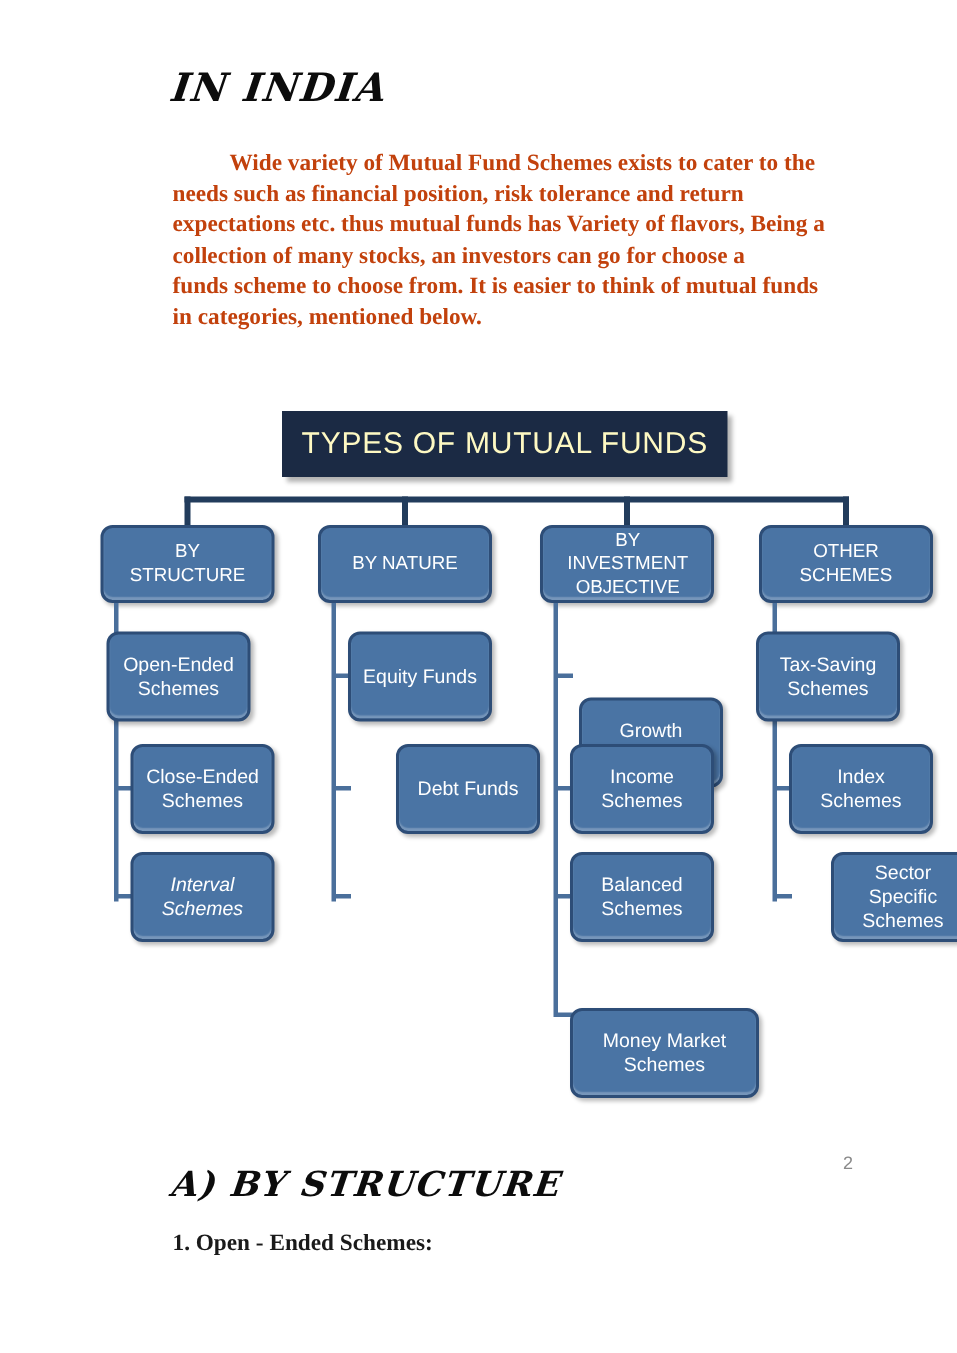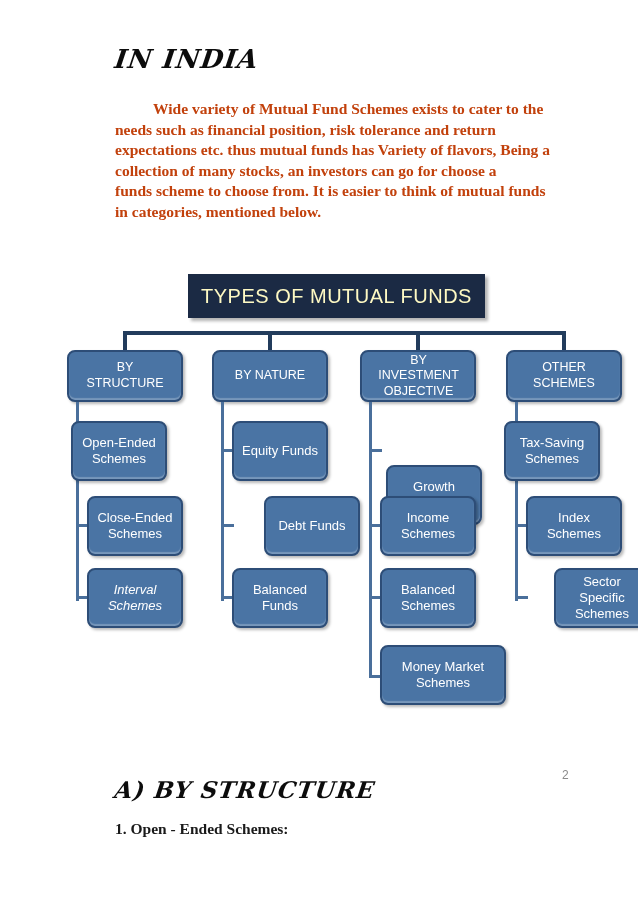--- a/index.html
+++ b/index.html
@@ -43,21 +43,21 @@
   .cat-box,.child-box{
     position:absolute;background:#4a74a4;border:2px solid #2d4d77;
     border-radius:8px;color:#ffffff;
     font-family:"Liberation Sans", sans-serif;
     display:flex;align-items:center;justify-content:center;text-align:center;
     line-height:1.25;box-sizing:border-box;
     box-shadow:2px 2px 3px rgba(0,0,0,0.28), inset 0 -2px 1px rgba(255,255,255,0.25);
   }
   .cat-box{top:350px;width:116px;height:52px;font-size:12.5px;padding:0 9px;}
   .child-box{width:96px;height:60px;font-size:13px;padding:0 8px;}
-  .child-box.wide{width:126px;}
+  .child-box.wide{width:126px;margin-top:27px;}
   
   .c1{left:67px;} .c2{left:212px;} .c3{left:360px;padding-left:10px;} .c4{left:506px;}
   
   .r1{top:421px;} .r2{top:496px;} .r3{top:568px;} .r4{top:645px;}
 </style>
 </head>
 <body>
 
 <div id="page">
 
@@ -105,21 +105,20 @@
   <div class="conn-col" style="left:517px;top:449px;width:11px;height:3px;"></div>
   <div class="conn-col" style="left:517px;top:524px;width:11px;height:3px;"></div>
   <div class="conn-col" style="left:517px;top:596px;width:11px;height:3px;"></div>
 
   <div class="child-box r1" style="left:71px;">Open-Ended Schemes</div>
   <div class="child-box r2" style="left:87px;">Close-Ended Schemes</div>
   <div class="child-box r3" style="left:87px;font-style:italic;">Interval Schemes</div>
 
   <div class="child-box r1" style="left:232px;">Equity Funds</div>
   <div class="child-box r2" style="left:232px;margin-left:32px;">Debt Funds</div>
-  <div class="child-box r3" style="left:232px;">Balanced Funds</div>
 
   <div class="child-box r1" style="left:386px;margin-top:44px;">Growth Schemes</div>
   <div class="child-box r2" style="left:380px;">Income Schemes</div>
   <div class="child-box r3" style="left:380px;">Balanced Schemes</div>
   <div class="child-box r4 wide" style="left:380px;">Money Market Schemes</div>
 
   <div class="child-box r1" style="left:504px;">Tax-Saving Schemes</div>
   <div class="child-box r2" style="left:526px;">Index Schemes</div>
   <div class="child-box r3" style="left:554px;">Sector Specific Schemes</div>
 

